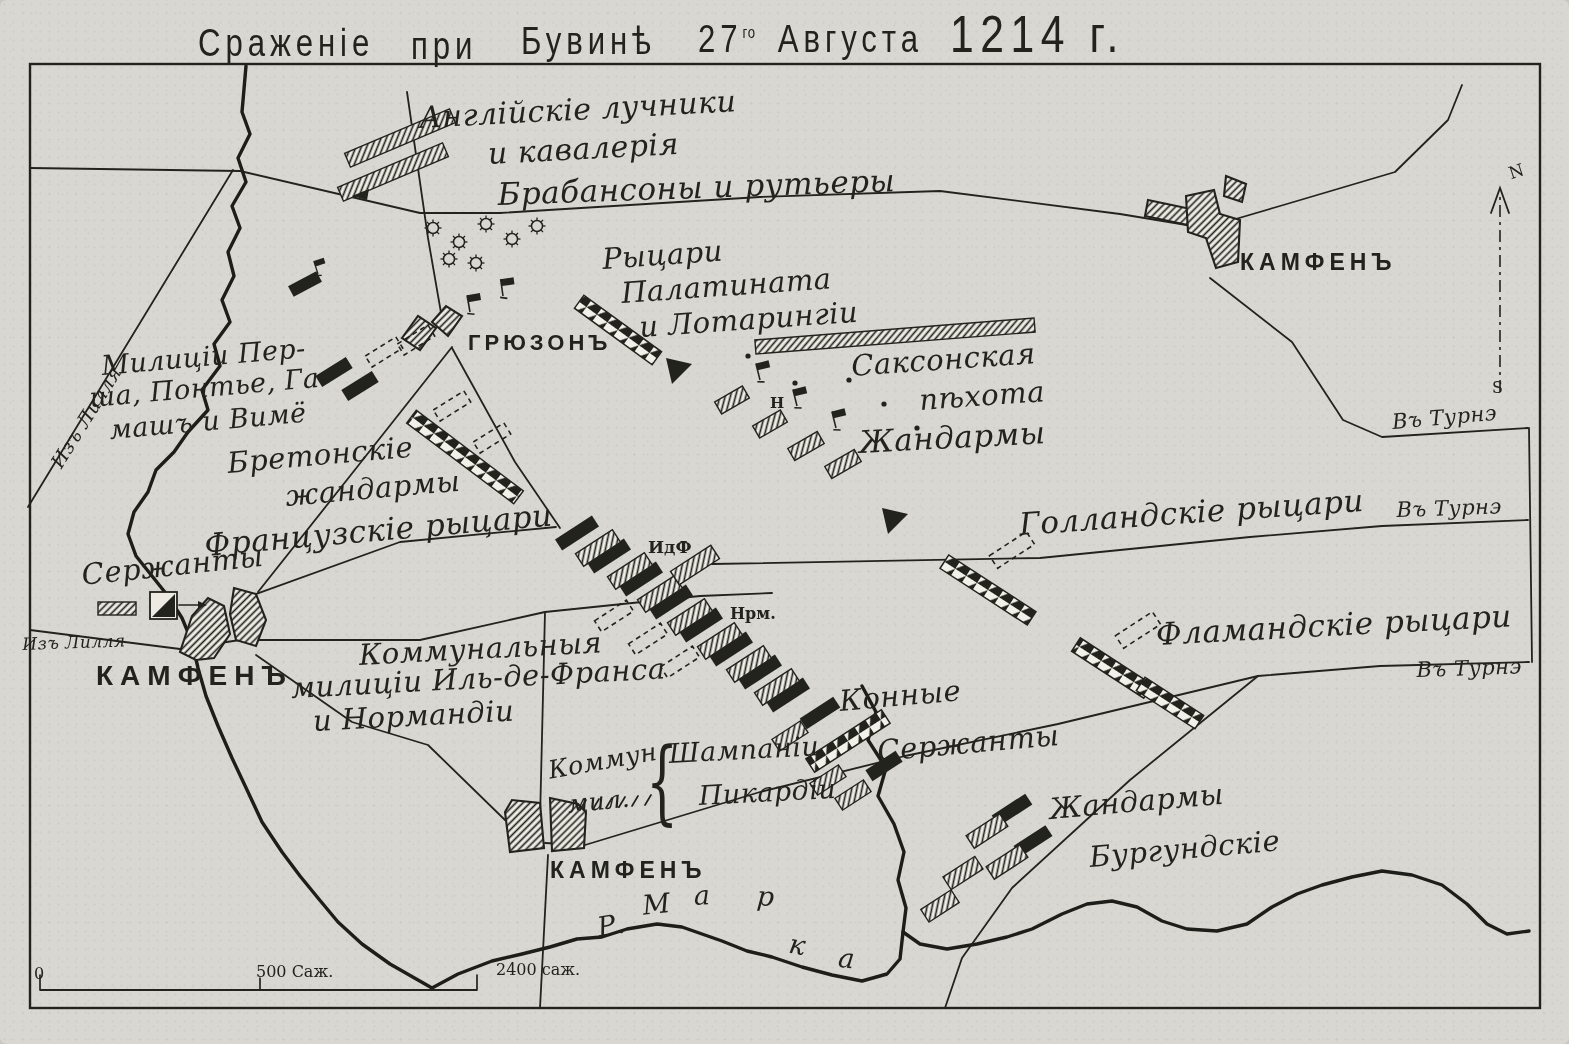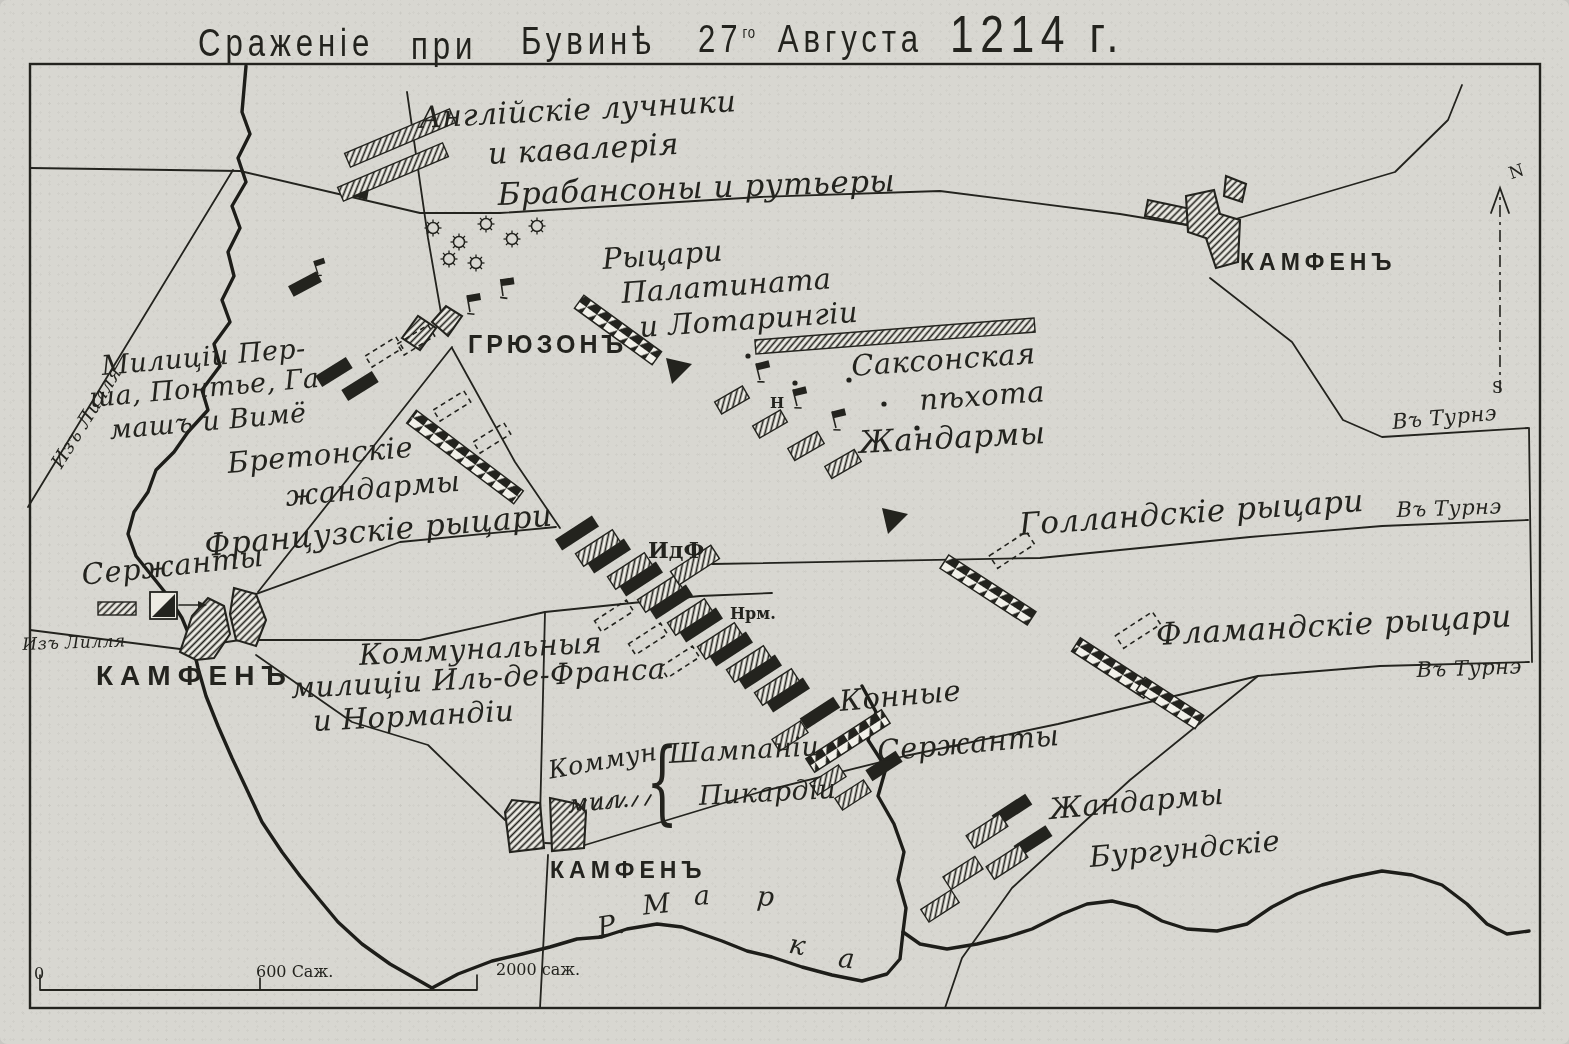--- a/index.html
+++ b/index.html
@@ -267,21 +267,21 @@
 
   <div class="tword" style="left:198px;top:22px;font-size:38px;">Сраженіе</div>
   <div class="tword" style="left:411px;top:25px;font-size:38px;">при</div>
   <div class="tword" style="left:521px;top:20px;font-size:38px;">Бувинѣ</div>
   <div class="tword" style="left:698px;top:18px;font-size:38px;">
     <span>27</span><span class="sup">го</span>
     <span style="margin-left:10px;">Августа</span>
   </div>
   <div class="tword" style="left:950px;top:4px;font-size:52px;letter-spacing:8px;">1214 г.</div>
 
-  <div class="place" style="left:468px;top:330px;font-size:25px;letter-spacing:4px;">ГРЮЗОНЪ</div>
+  <div class="place" style="left:468px;top:330px;font-size:22px;letter-spacing:4px;">ГРЮЗОНЪ</div>
   <div class="place" style="left:96px;top:660px;font-size:28px;letter-spacing:7px;">КАМФЕНЪ</div>
   <div class="place" style="left:550px;top:857px;font-size:23px;letter-spacing:5px;">КАМФЕНЪ</div>
   <div class="place" style="left:1240px;top:249px;font-size:23px;letter-spacing:5px;">КАМФЕНЪ</div>
 
   <div class="lbl" style="left:418px;top:100px;font-size:30px;transform:rotate(-3deg);">Англійскіе лучники</div>
   <div class="lbl" style="left:487px;top:136px;font-size:30px;transform:rotate(-3deg);">и кавалерія</div>
   <div class="lbl" style="left:497px;top:176px;font-size:31px;transform:rotate(-2deg);">Брабансоны и рутьеры</div>
 
   <div class="lbl" style="left:601px;top:242px;font-size:29px;transform:rotate(-4deg);">Рыцари</div>
   <div class="lbl" style="left:620px;top:276px;font-size:29px;transform:rotate(-4deg);">Палатината</div>
@@ -298,21 +298,21 @@
   <div class="lbl" style="left:226px;top:446px;font-size:29px;transform:rotate(-5deg);">Бретонскіе</div>
   <div class="lbl" style="left:284px;top:479px;font-size:29px;transform:rotate(-5deg);">жандармы</div>
 
   <div class="lbl" style="left:203px;top:527px;font-size:31px;transform:rotate(-5deg);">Французскіе рыцари</div>
   <div class="lbl" style="left:80px;top:558px;font-size:29px;transform:rotate(-6deg);">Сержанты</div>
 
   <div class="lbl" style="left:358px;top:638px;font-size:29px;transform:rotate(-3deg);">Коммунальныя</div>
   <div class="lbl" style="left:290px;top:671px;font-size:29px;transform:rotate(-3deg);">милиціи Иль-де-Франса</div>
   <div class="lbl" style="left:312px;top:704px;font-size:29px;transform:rotate(-3deg);">и Нормандіи</div>
 
-  <div class="lbl abbr" style="left:648px;top:537px;font-size:22px;">ИдФ</div>
+  <div class="lbl abbr" style="left:648px;top:537px;font-size:17px;">ИдФ</div>
   <div class="lbl abbr" style="left:730px;top:604px;font-size:16px;">Нрм.</div>
   <div class="lbl abbr" style="left:770px;top:394px;font-size:15px;">Н</div>
 
   <div class="lbl" style="left:1018px;top:506px;font-size:31px;transform:rotate(-4deg);">Голландскіе рыцари</div>
   <div class="lbl" style="left:1155px;top:616px;font-size:31px;transform:rotate(-3deg);">Фламандскіе рыцари</div>
 
   <div class="lbl" style="left:838px;top:684px;font-size:29px;transform:rotate(-5deg);">Конные</div>
   <div class="lbl" style="left:876px;top:734px;font-size:29px;transform:rotate(-5deg);">Сержанты</div>
 
   <div class="lbl" style="left:546px;top:756px;font-size:25px;transform:rotate(-10deg);">Коммун.</div>
@@ -331,19 +331,19 @@
   <div class="lbl" style="left:22px;top:634px;font-size:17px;transform:rotate(-2deg);">Изъ Лилля</div>
 
   <div class="lbl" style="left:595px;top:912px;font-size:27px;transform:rotate(-10deg);">Р.</div>
   <div class="lbl" style="left:641px;top:890px;font-size:27px;transform:rotate(-6deg);">М</div>
   <div class="lbl" style="left:693px;top:880px;font-size:27px;transform:rotate(-3deg);">а</div>
   <div class="lbl" style="left:758px;top:880px;font-size:27px;transform:rotate(4deg);">р</div>
   <div class="lbl" style="left:792px;top:928px;font-size:27px;transform:rotate(10deg);">к</div>
   <div class="lbl" style="left:840px;top:942px;font-size:27px;transform:rotate(6deg);">а</div>
 
   <div class="lbl scl" style="left:34px;top:964px;font-size:16px;">0</div>
-  <div class="lbl scl" style="left:256px;top:962px;font-size:16px;">600 Саж.</div>
-  <div class="lbl scl" style="left:496px;top:960px;font-size:16px;">2000 саж.</div>
+  <div class="lbl scl" style="left:256px;top:962px;font-size:16px;">500 Саж.</div>
+  <div class="lbl scl" style="left:496px;top:960px;font-size:16px;">2400 саж.</div>
 
   <div class="lbl scl" style="left:1506px;top:164px;font-size:17px;transform:rotate(-18deg);">N</div>
   <div class="lbl scl" style="left:1492px;top:378px;font-size:16px;">S</div>
 
 </div>
 
 </body></html>

